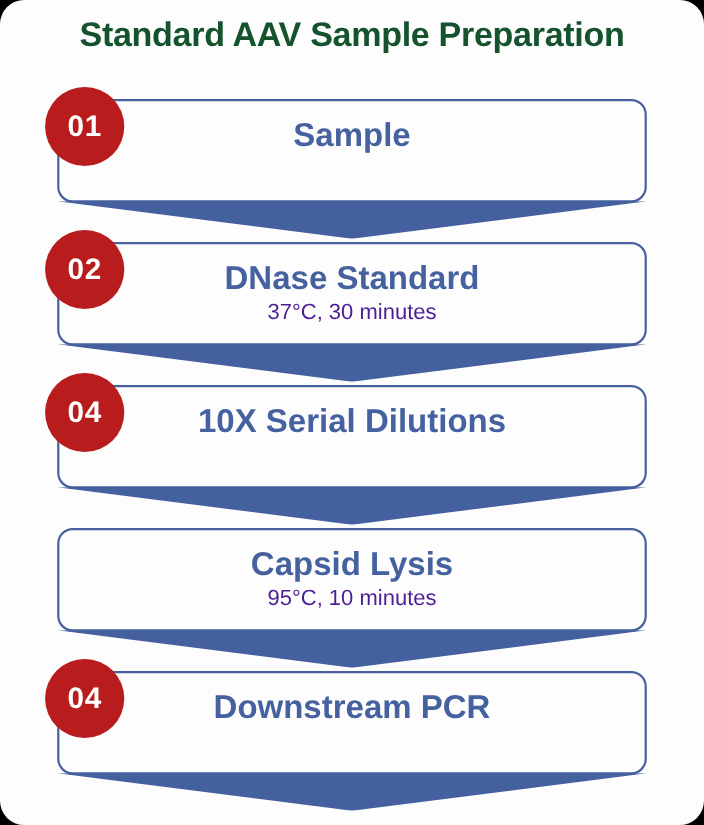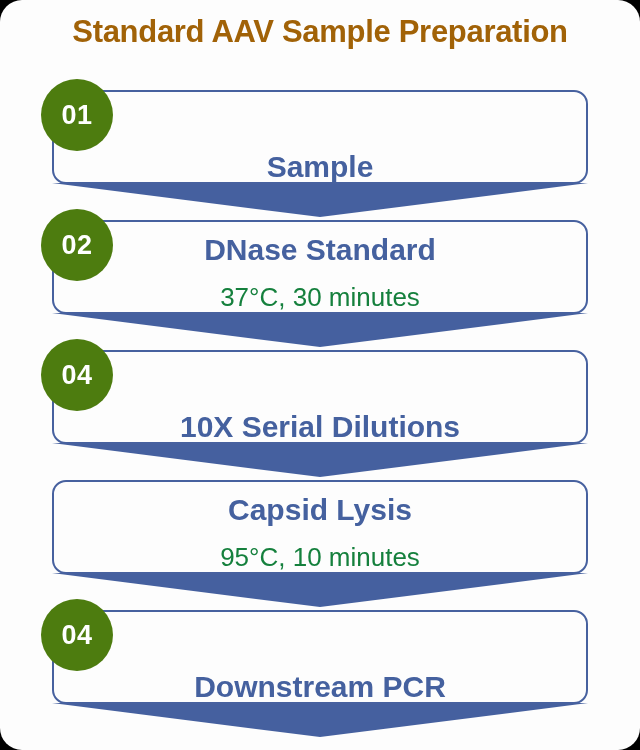--- a/index.html
+++ b/index.html
@@ -25,21 +25,21 @@
 
   
   #diagram-title {
     position: absolute;
     top: 14px;
     left: 0;
     width: 640px;
     text-align: center;
     font-size: 31px;
     font-weight: bold;
-    color: #a16207;
+    color: #14532d;
     letter-spacing: -0.3px;
     white-space: nowrap;
   }
 
   
   #steps {
     position: absolute;
     top: 79px;
     left: 0;
     width: 640px;
@@ -60,56 +60,56 @@
     box-sizing: border-box;
     border: 2px solid #47619f;
     border-radius: 14px;
     background: #fdfdfd;
     z-index: 2;
   }
 
   .step-text {
     position: absolute;
     left: 60px;
-    top: 10px;
+    top: 29px;
     width: 520px;
     height: 94px;
     display: flex;
     flex-direction: column;
     align-items: center;
-    justify-content: flex-end;
+    justify-content: flex-start;
     z-index: 3;
     pointer-events: none;
   }
 
   .step-label {
     font-size: 30px;
     font-weight: bold;
     color: #45619f;
     line-height: 1.08;
     white-space: nowrap;
   }
 
   .step-sub {
-    font-size: 26px;
+    font-size: 20px;
     font-weight: normal;
-    color: #15803d;
+    color: #4c1d95;
     line-height: 1.25;
-    margin-top: 14px;
+    margin-top: 2px;
     white-space: nowrap;
   }
 
   .step-badge {
     position: absolute;
     left: 41px;
     top: 0px;
     width: 72px;
     height: 72px;
     border-radius: 50%;
-    background: #4d7c0f;
+    background: #b91c1c;
     z-index: 4;
     display: flex;
     align-items: center;
     justify-content: center;
   }
   .step-badge-num {
     color: #ffffff;
     font-size: 27px;
     font-weight: bold;
     letter-spacing: 0.5px;

